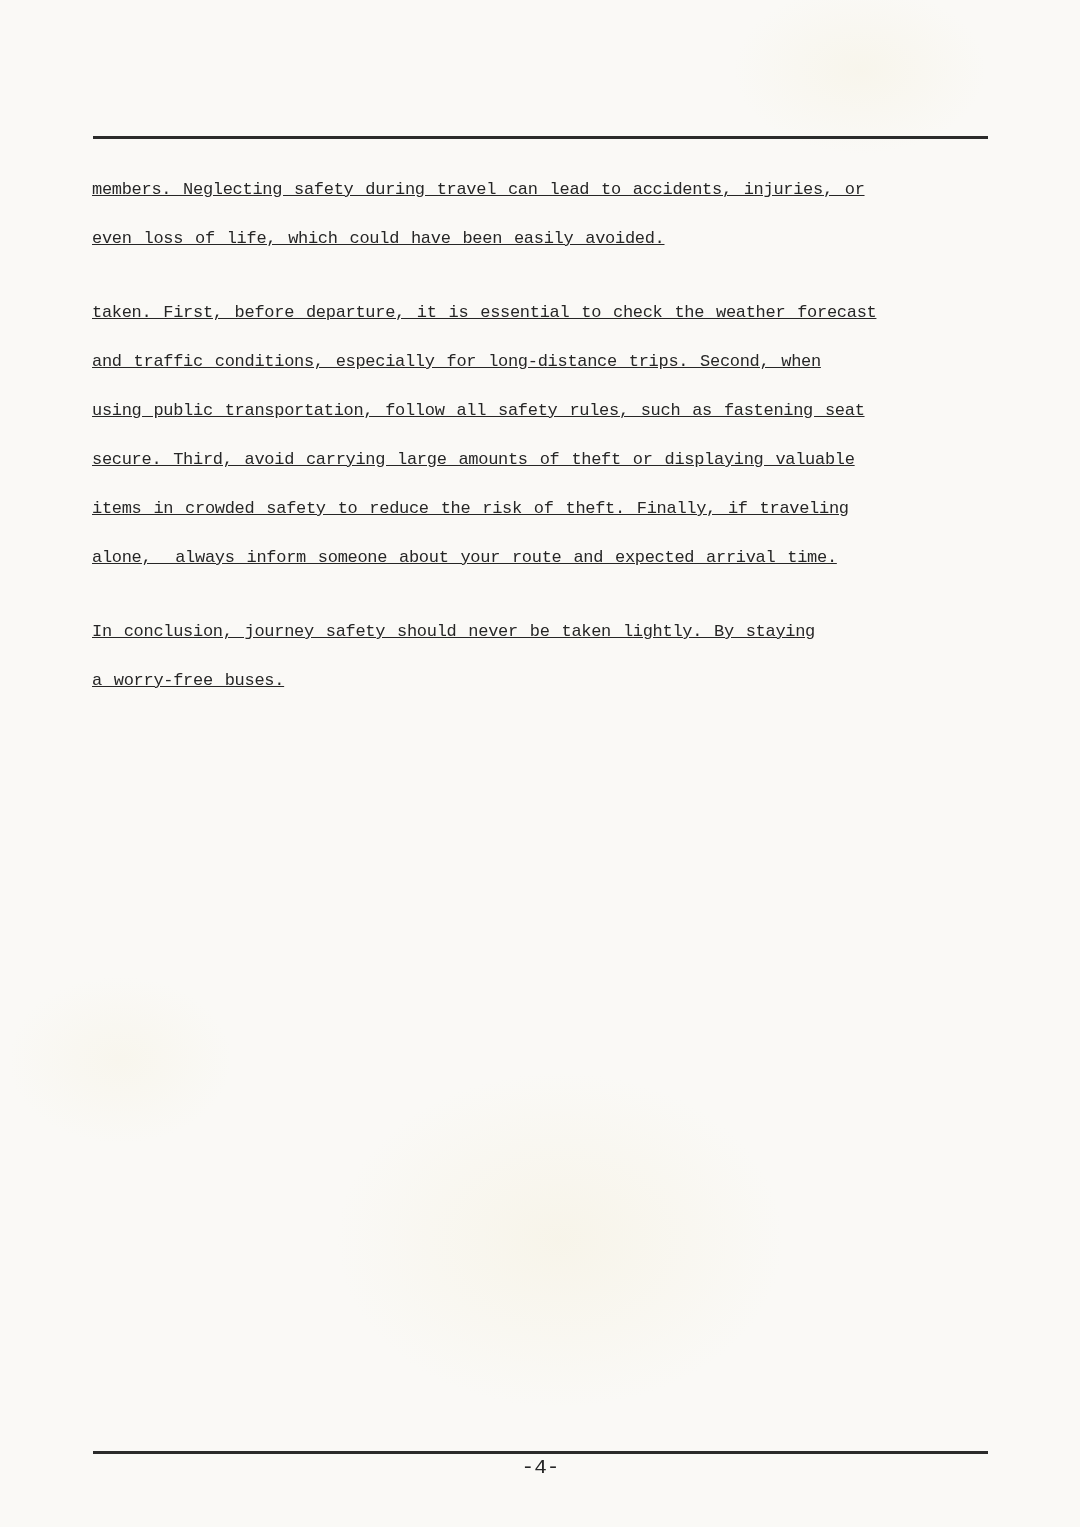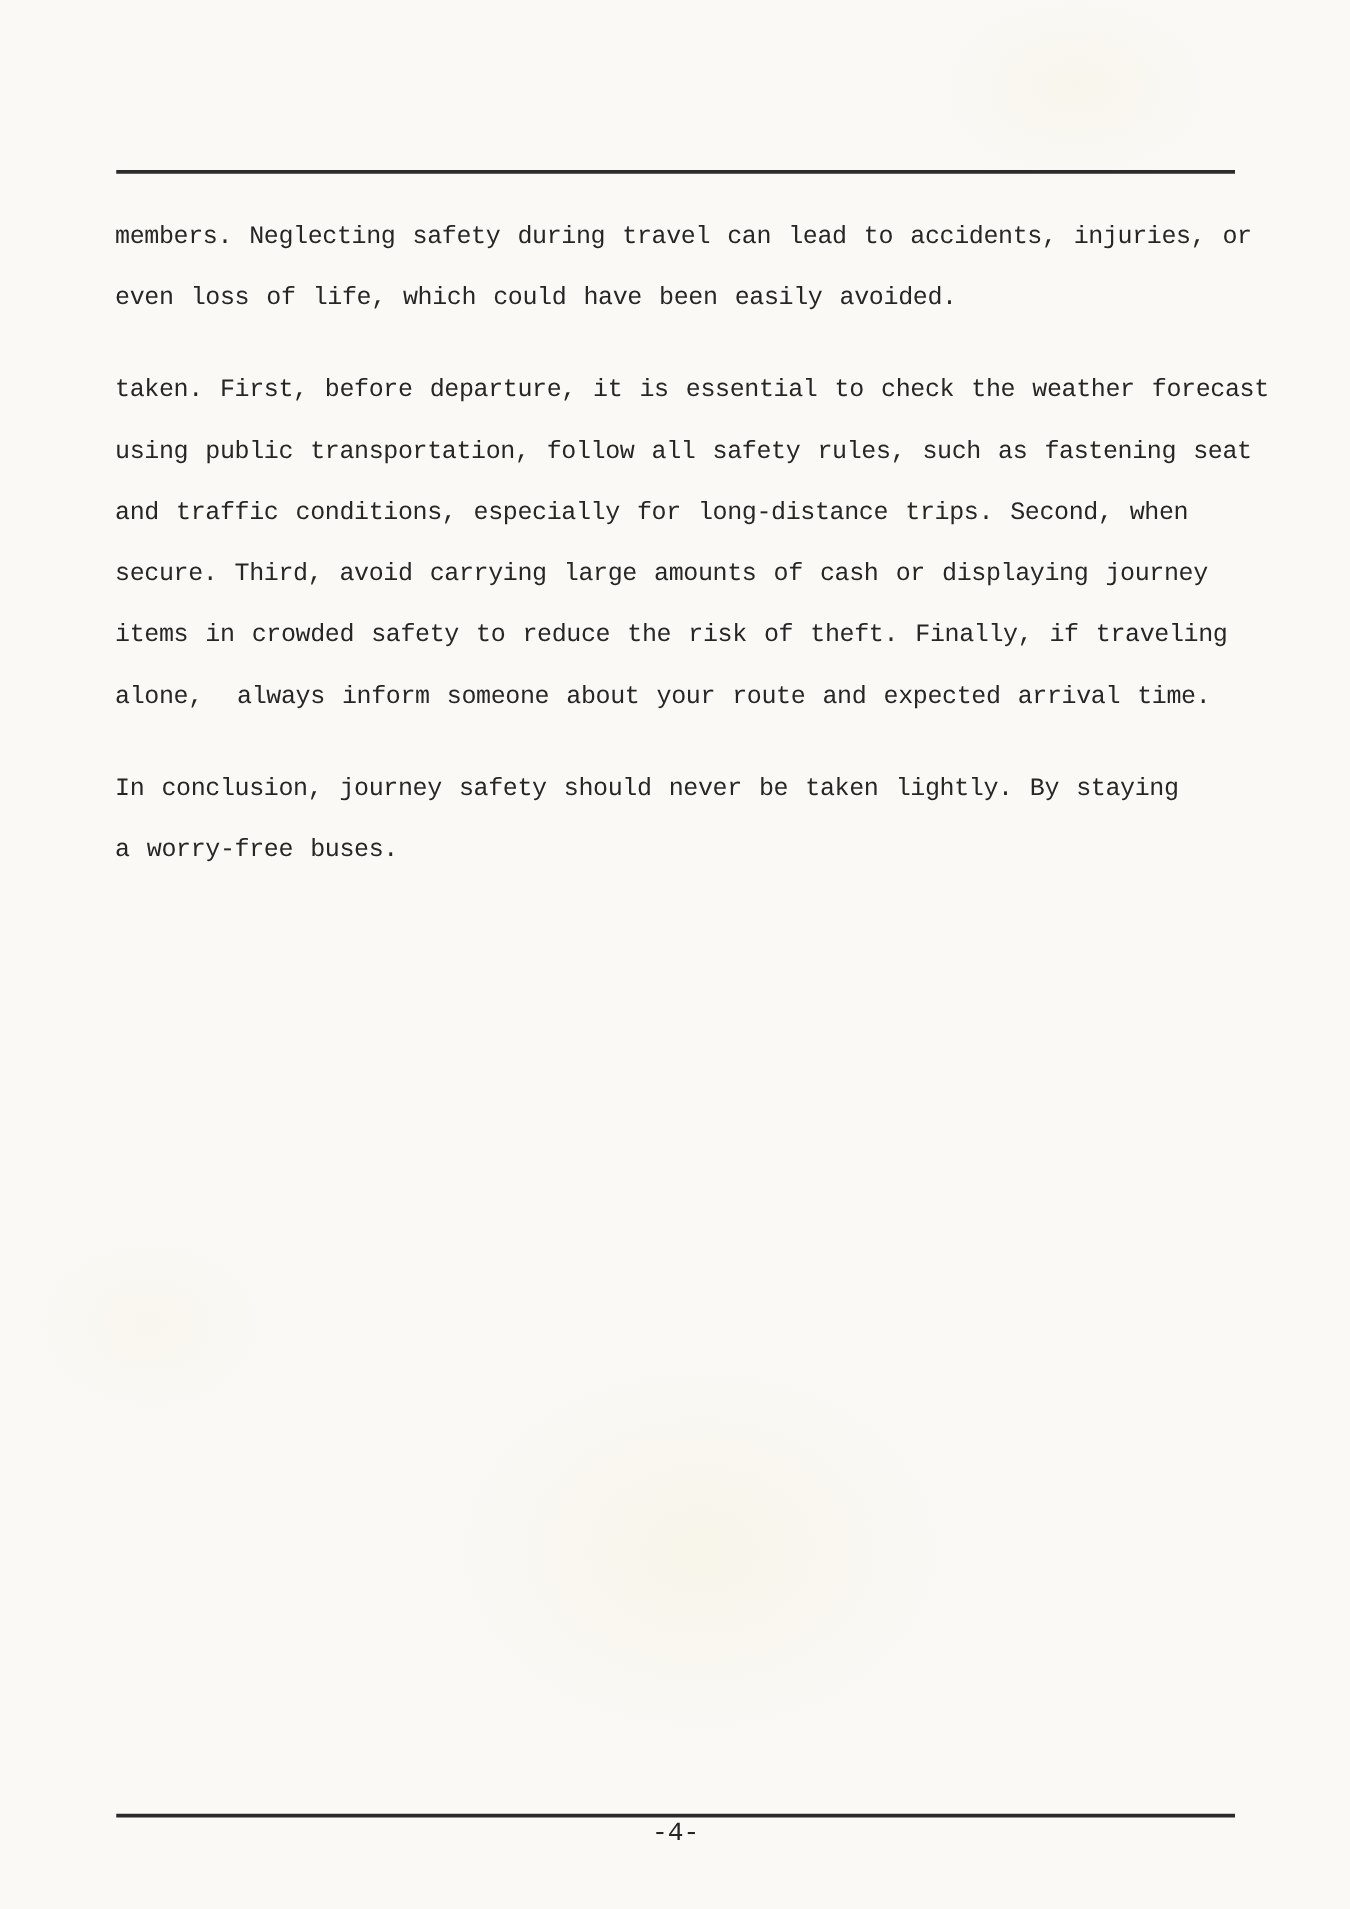--- a/index.html
+++ b/index.html
@@ -26,24 +26,25 @@
     height: 3px;
     background: #2b2b2b;
   }
 
   .doc-body {
     position: absolute;
     left: 92px;
     top: 165px;
     width: 920px;
     color: #262626;
-    font-size: 20px;
+    font-size: 17px;
     line-height: 49px;
     letter-spacing: -0.3px;
     word-spacing: 2px;
+    text-decoration: underline;
   }
 
   .paragraph { margin-bottom: 25px; }
 
   .line {
     white-space: pre;
     height: 49px;
   }
 
   .footer-rule {
@@ -75,23 +76,23 @@
 
   <main class="doc-body">
 
     <div class="paragraph">
       <div class="line">members. Neglecting safety during travel can lead to accidents, injuries, or</div>
       <div class="line">even loss of life, which could have been easily avoided.</div>
     </div>
 
     <div class="paragraph">
       <div class="line">taken. First, before departure, it is essential to check the weather forecast</div>
+      <div class="line">and traffic conditions, especially for long-distance trips. Second, when</div>
       <div class="line">using public transportation, follow all safety rules, such as fastening seat</div>
-      <div class="line">and traffic conditions, especially for long-distance trips. Second, when</div>
-      <div class="line">secure. Third, avoid carrying large amounts of cash or displaying journey</div>
+      <div class="line">secure. Third, avoid carrying large amounts of theft or displaying valuable</div>
       <div class="line">items in crowded safety to reduce the risk of theft. Finally, if traveling</div>
       <div class="line">alone,  always inform someone about your route and expected arrival time.</div>
     </div>
 
     <div class="paragraph">
       <div class="line">In conclusion, journey safety should never be taken lightly. By staying</div>
       <div class="line">a worry-free buses.</div>
     </div>
 
   </main>

